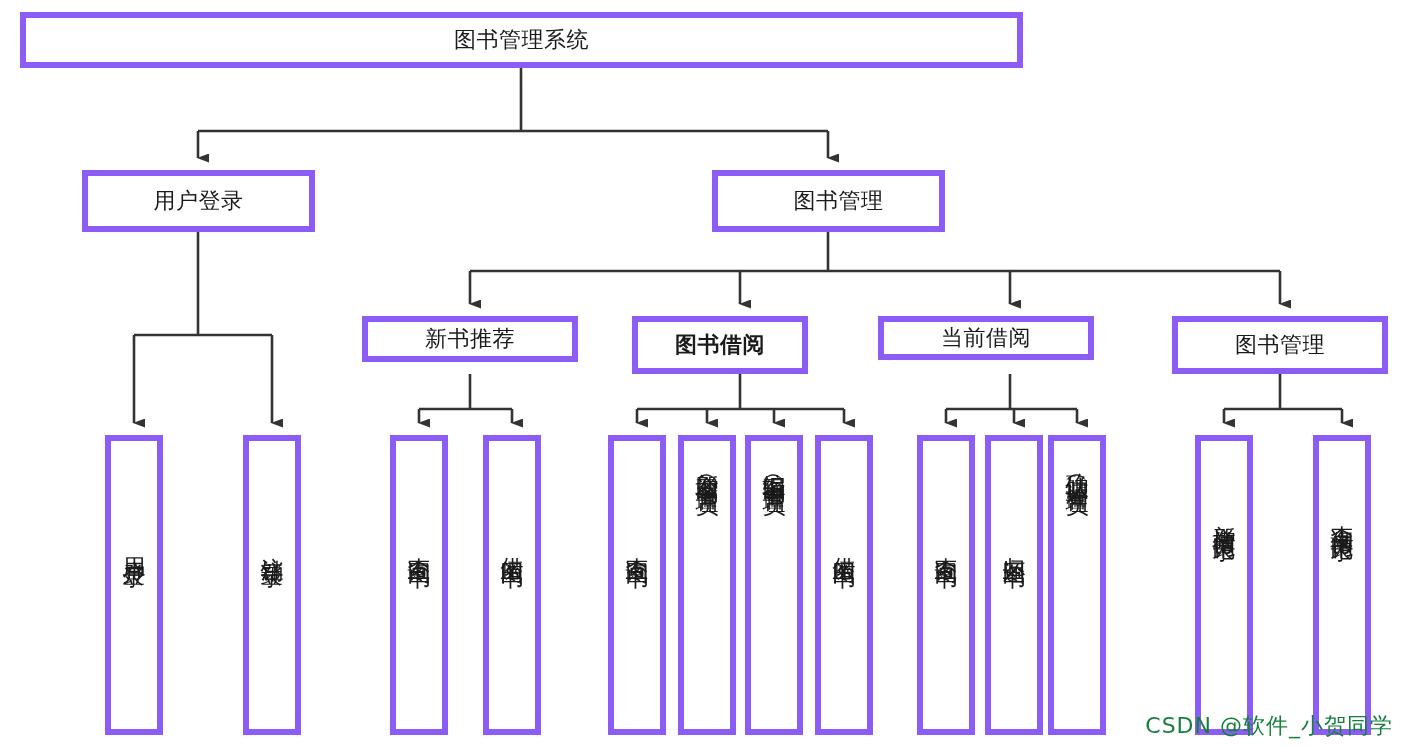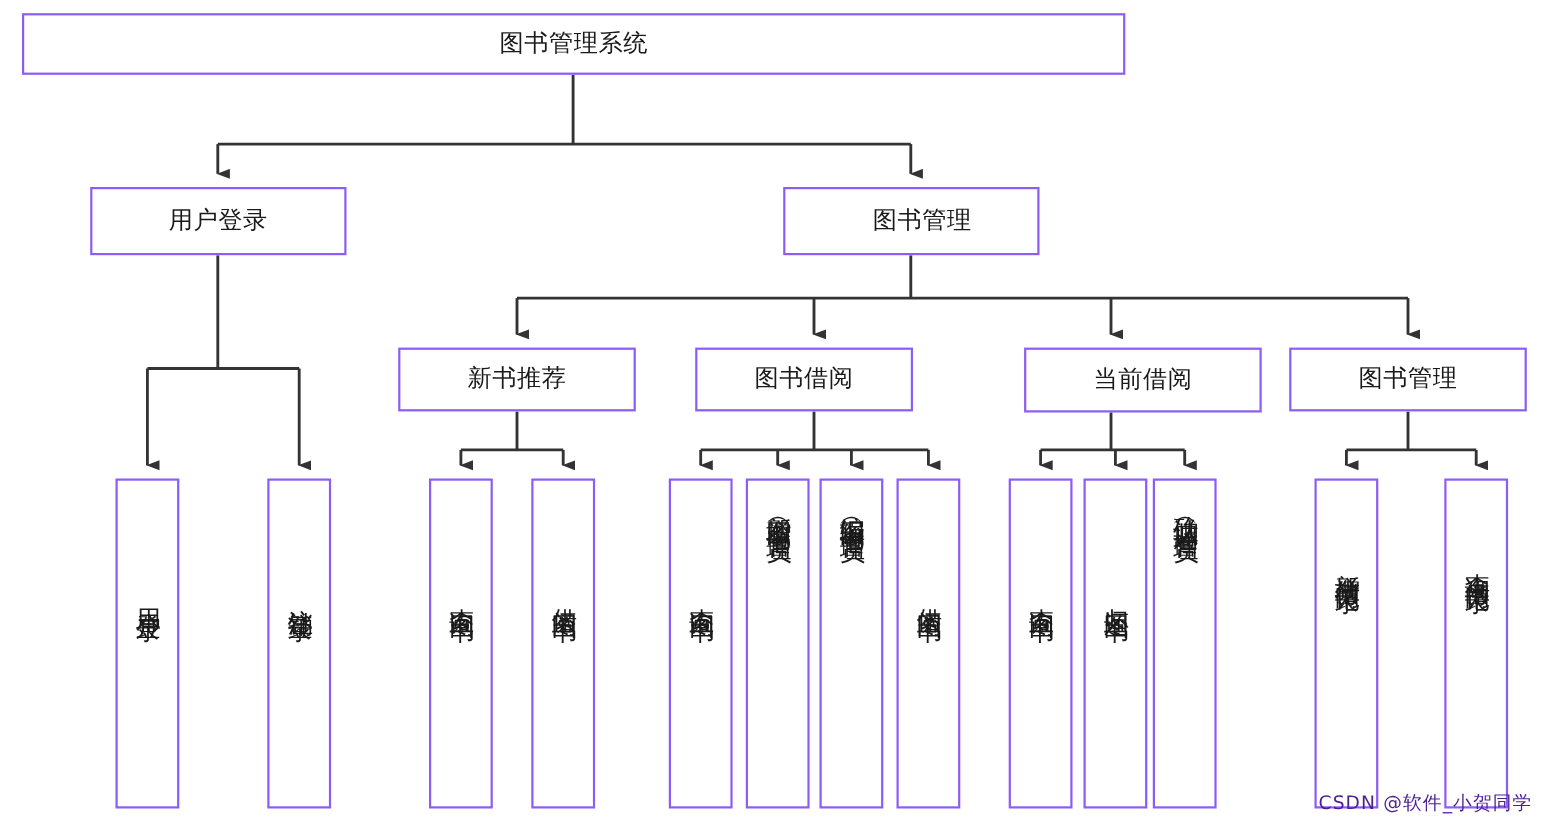--- a/index.html
+++ b/index.html
@@ -21,21 +21,21 @@
     position: absolute;
     left: 0;
     top: 0;
     width: 1405px;
     height: 747px;
   }
   .node-box {
     position: absolute;
     box-sizing: border-box;
     background: #ffffff;
-    border: 2px solid #8b5cf6;
+    border: 6px solid #8b5cf6;
     display: flex;
     align-items: center;
     justify-content: center;
   }
   .node-label {
     font-size: 22px;
     color: #1a1a1a;
     line-height: 1.15;
     letter-spacing: 0.5px;
     white-space: nowrap;
@@ -59,22 +59,22 @@
   .node-box.vertical.midshort .node-label {
     padding-top: 60px;
   }
   .node-box.vertical.midtall .node-label {
     padding-top: 8px;
   }
   #watermark {
     position: absolute;
     right: 12px;
     bottom: 6px;
-    font-size: 17px;
-    color: #4c1d95;
+    font-size: 22px;
+    color: #15803d;
     letter-spacing: 1px;
     white-space: nowrap;
     pointer-events: none;
   }
 </style>
 </head>
 <body>
 
 <div id="canvas">
 
@@ -124,27 +124,27 @@
   <div id="nodes-layer">
       <div class="node-box" style="left: 20px; top: 12px; width: 1003px; height: 56px;">
         <span class="node-label">图书管理系统</span>
       </div>
       <div class="node-box" style="left: 82px; top: 170px; width: 233px; height: 62px;">
         <span class="node-label">用户登录</span>
       </div>
       <div class="node-box" style="left: 712px; top: 170px; width: 233px; height: 62px; padding-left: 20px;">
         <span class="node-label">图书管理</span>
       </div>
-      <div class="node-box" style="left: 362px; top: 316px; width: 216px; height: 58px;">
+      <div class="node-box" style="left: 362px; top: 316px; width: 216px; height: 46px;">
         <span class="node-label">新书推荐</span>
       </div>
-      <div class="node-box" style="left: 632px; top: 316px; width: 198px; height: 58px;">
+      <div class="node-box" style="left: 632px; top: 316px; width: 176px; height: 58px; font-weight: bold;">
         <span class="node-label">图书借阅</span>
       </div>
-      <div class="node-box" style="left: 931px; top: 316px; width: 216px; height: 59px;">
+      <div class="node-box" style="left: 878px; top: 316px; width: 216px; height: 44px;">
         <span class="node-label">当前借阅</span>
       </div>
       <div class="node-box" style="left: 1172px; top: 316px; width: 216px; height: 58px;">
         <span class="node-label">图书管理</span>
       </div>
       <div class="node-box vertical mid" style="left: 105px; top: 435px; width: 58px; height: 300px;">
         <span class="node-label">用户登录</span>
       </div>
       <div class="node-box vertical mid" style="left: 243px; top: 435px; width: 58px; height: 300px;">
         <span class="node-label">注销登录</span>

